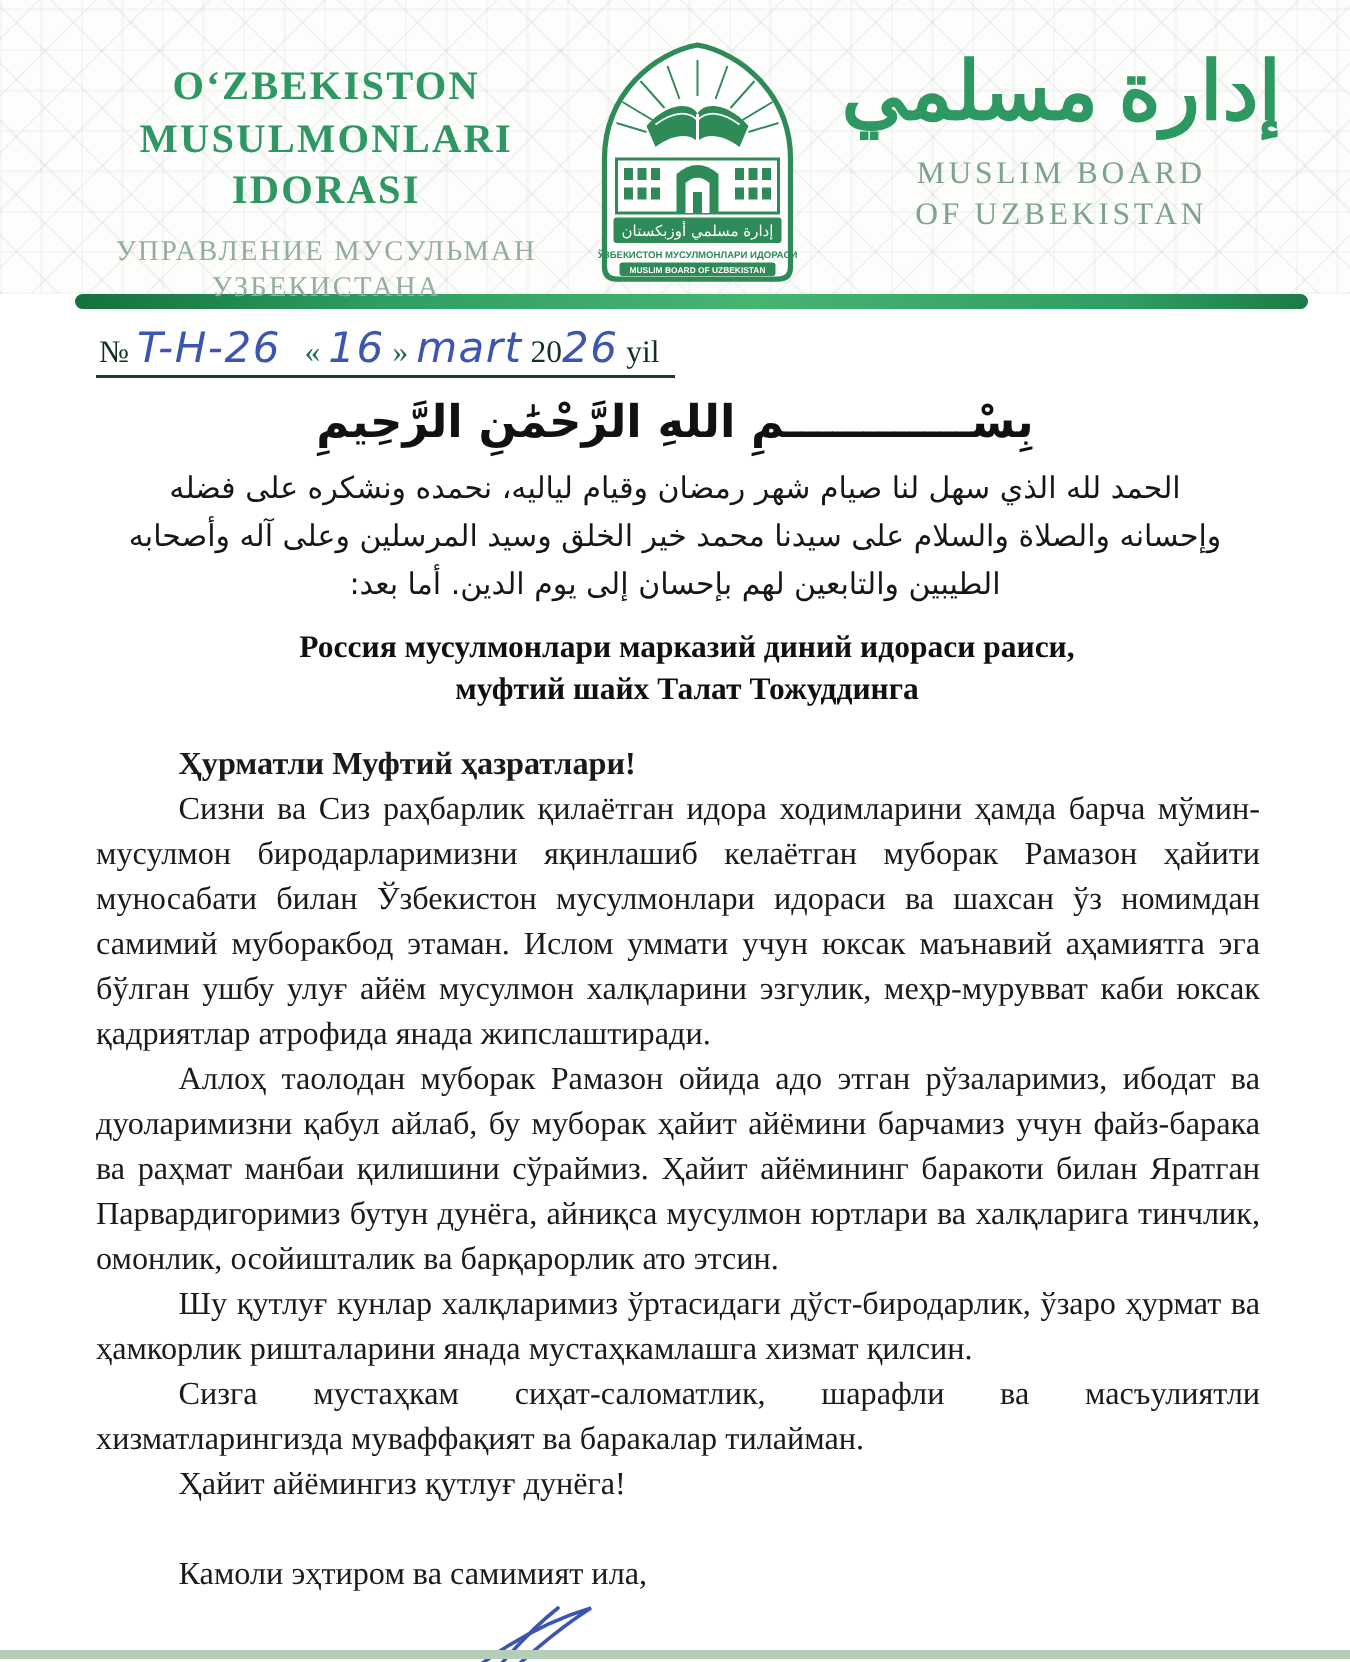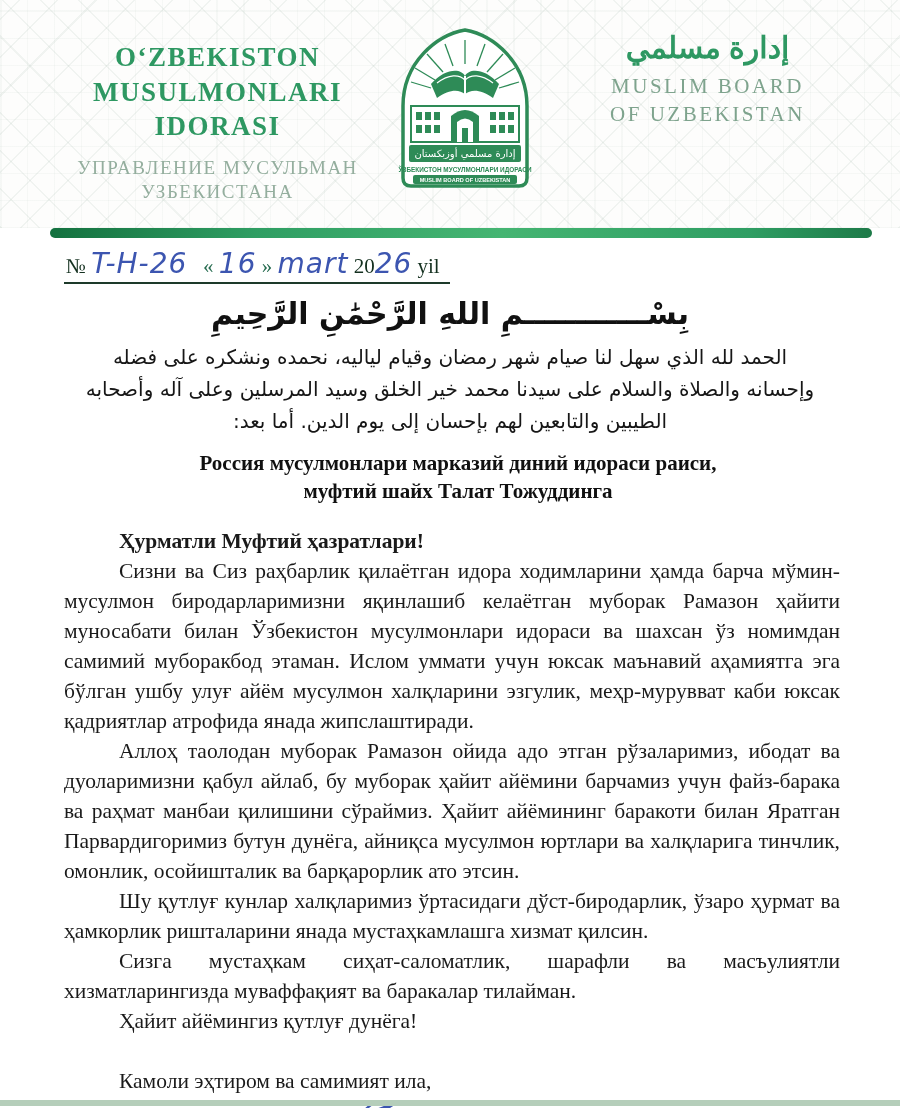--- a/index.html
+++ b/index.html
@@ -5,43 +5,43 @@
   * { margin:0; padding:0; box-sizing:border-box; }
   html,body { background:#ffffff; }
   .page {
     position:relative; width:900px; height:1108px; margin:0 auto;
     background:#ffffff; overflow:hidden;
     font-family:"Liberation Serif", serif; color:#1a1a1a;
   }
 
   
   .header {
-    position:relative; width:100%; height:228px; padding-top:28px;
+    position:relative; width:100%; height:196px; padding-top:28px;
     background:
       repeating-linear-gradient(45deg,  rgba(150,175,160,0.12) 0 1.5px, transparent 1.5px 27px),
       repeating-linear-gradient(-45deg, rgba(150,175,160,0.12) 0 1.5px, transparent 1.5px 27px),
       repeating-linear-gradient(0deg,   rgba(150,175,160,0.07) 0 1.5px, transparent 1.5px 27px),
       repeating-linear-gradient(90deg,  rgba(150,175,160,0.07) 0 1.5px, transparent 1.5px 27px),
       #fdfdfc;
     display:flex; justify-content:space-between; align-items:flex-start;
   }
   .org-left { width:340px; margin-left:48px; text-align:center; padding-top:12px; }
   .org-title {
     font-size:27px; font-weight:bold; letter-spacing:1.5px; line-height:1.28;
     color:#2e9862;
   }
   .org-sub {
     margin-top:12px; font-size:19px; letter-spacing:1.5px; line-height:1.3;
     color:#94ae9e;
   }
   .logo-wrap { width:156px; margin-top:-2px; }
   .org-right { width:330px; margin-right:28px; text-align:center; padding-top:2px; }
   .org-ar {
-    font-family:Liberation Sans, sans-serif; direction:rtl;
-    font-size:30px; font-weight:bold; color:#2e9862; line-height:1.18;
+    font-family:Liberation Serif, serif; direction:rtl;
+    font-size:54px; font-weight:bold; color:#2e9862; line-height:1.18;
   }
   .org-en {
     margin-top:8px; font-size:21px; letter-spacing:2.5px; line-height:1.3;
     color:#7ea38d;
   }
 
   
   .green-bar {
     margin:0 0 0 50px; width:822px; height:10px; border-radius:6px;
     background:linear-gradient(90deg,#14713f 0%,#2f9e63 25%,#45b572 55%,#2f9e63 85%,#1d7a48 100%);

